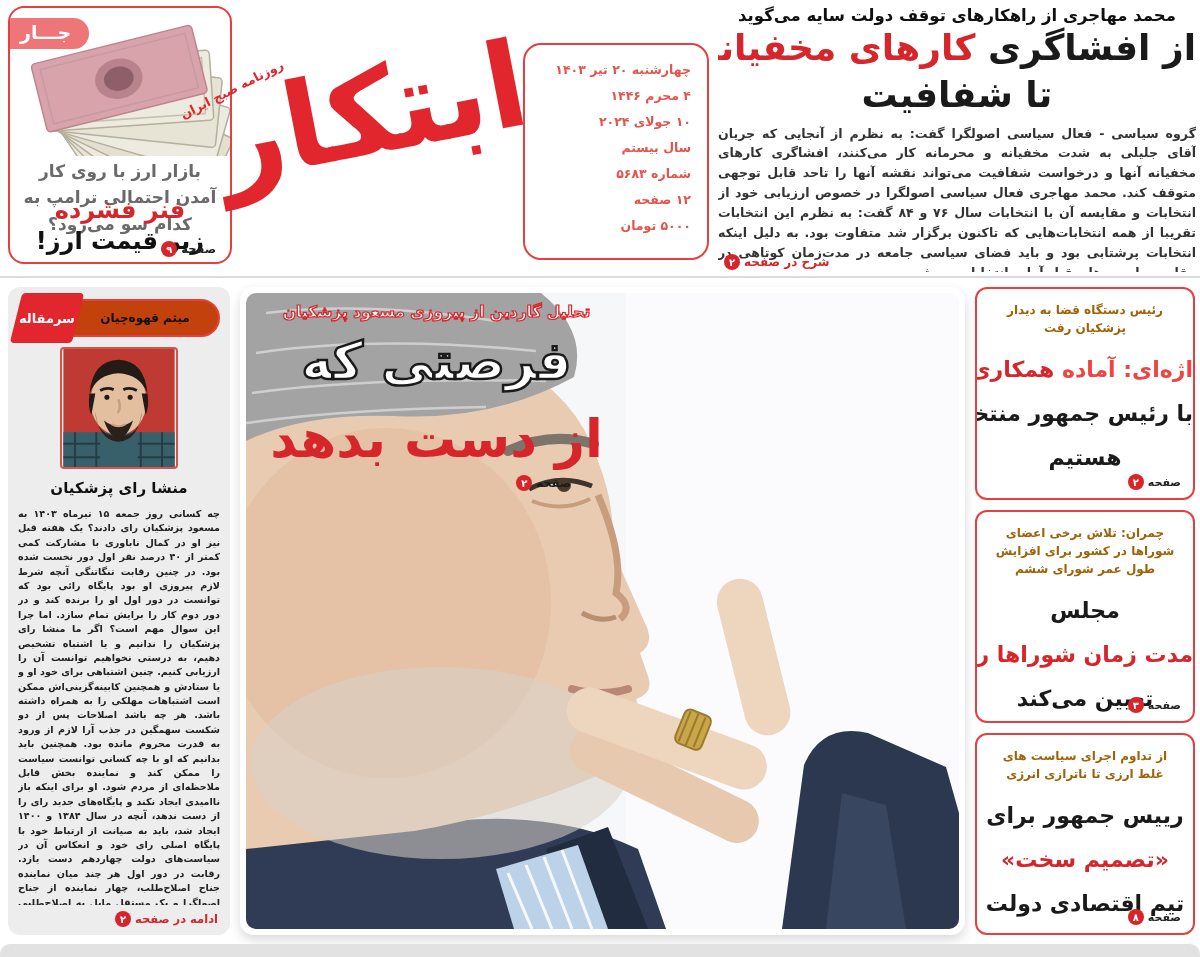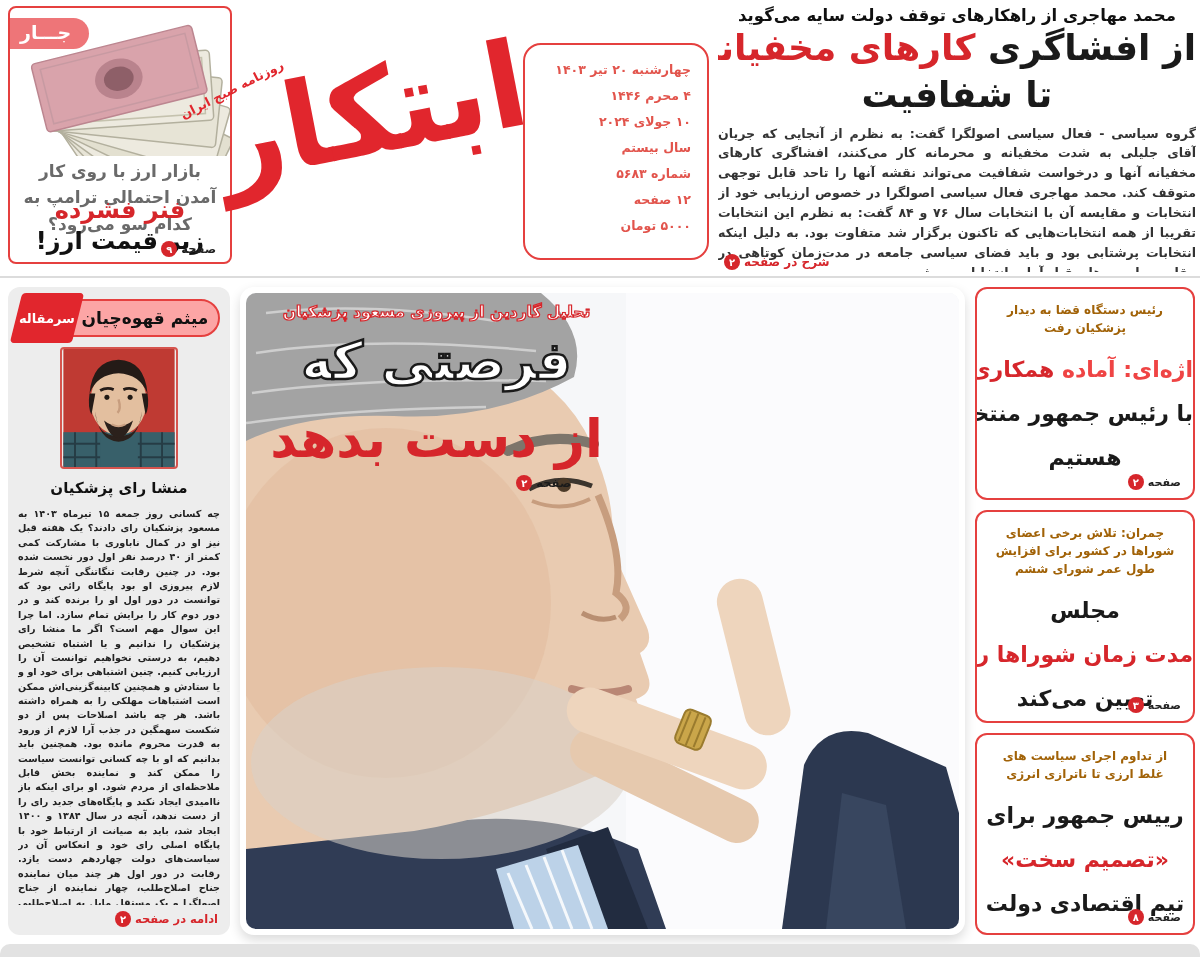--- a/index.html
+++ b/index.html
@@ -2,21 +2,21 @@
 <html lang="fa" dir="rtl"><head>
 <meta charset="utf-8">
 <style>
   * { margin:0; padding:0; box-sizing:border-box; }
   html,body { background:#fff; }
   body { font-family:"DejaVu Sans","Liberation Sans",sans-serif; }
   .page { position:relative; width:1200px; height:957px; background:#fff; overflow:hidden; margin:0 auto; direction:rtl; }
 
   
   .promo-box { position:absolute; left:8px; top:6px; width:224px; height:258px;
-    border:2px solid #e5403f; border-radius:8px; background:#fff; overflow:hidden; }
+    border:2px solid #e5403f; border-radius:16px; background:#fff; overflow:hidden; }
   .watermark { position:absolute; top:10px; left:-4px; z-index:4; background:rgba(233,78,82,.78);
     color:#fff; font-weight:bold; font-size:19px; padding:3px 18px 6px 14px; border-radius:0 18px 18px 0; letter-spacing:2px; }
   .dollar-wrap { position:absolute; top:-2px; left:0; width:224px; height:150px; }
   .promo-kicker { position:absolute; top:150px; width:100%; text-align:center; font-size:17px;
     font-weight:700; color:#6a6a6a; line-height:1.55; padding:0 10px; }
   .promo-title-red { position:absolute; top:188px; width:100%; text-align:center; font-size:24px;
     font-weight:800; color:#d6262b; }
   .promo-title-black { position:absolute; top:219px; width:100%; text-align:center; font-size:24px;
     font-weight:800; color:#111; }
   .promo-pageref { position:absolute; bottom:5px; right:14px; display:flex; align-items:center; gap:4px;
@@ -40,23 +40,23 @@
   .lead-h { text-align:center; font-size:36px; font-weight:800; line-height:1.3; white-space:nowrap; color:#1a1a1a; }
   .lead-text { font-size:12.6px; font-weight:700; color:#333; text-align:justify; line-height:1.58; margin-top:5px; }
   .lead-pageref { position:absolute; left:6px; bottom:2px; display:flex; align-items:center; gap:4px;
     color:#d6262b; font-weight:bold; font-size:12px; }
 
   .top-divider { position:absolute; left:0; top:276px; width:1200px; height:2px; background:#dcdcdc; }
 
   
   .editorial { position:absolute; left:8px; top:287px; width:222px; height:648px; background:#ededed;
     border-radius:12px; overflow:hidden; }
-  .author-pill { position:absolute; top:12px; right:10px; left:10px; height:38px; background:#fca5a5;
+  .author-pill { position:absolute; top:12px; right:10px; left:10px; height:38px; background:#c2410c;
     border:2px solid #e5403f; border-radius:20px; display:flex; align-items:center; justify-content:center;
-    font-size:17px; font-weight:800; color:#111; padding-left:52px; }
+    font-size:12px; font-weight:800; color:#111; padding-left:52px; }
   .ed-ribbon { position:absolute; top:6px; left:8px; width:62px; height:50px; background:#e1262d;
     transform:skewX(-14deg); border-radius:4px; display:flex; align-items:center; justify-content:center;
     color:#fff; font-size:13px; font-weight:bold; z-index:3; }
   .ed-ribbon span { transform:skewX(14deg); }
   .author-photo { position:absolute; top:60px; left:52px; width:118px; height:122px; border:2px solid #d6544e;
     border-radius:4px; overflow:hidden; }
   .ed-title { position:absolute; top:192px; width:100%; text-align:center; font-size:15px; font-weight:700; color:#111; }
   .ed-body { position:absolute; top:220px; right:10px; left:10px; height:398px; font-size:9.6px; font-weight:600;
     color:#222; text-align:justify; line-height:1.5; overflow:hidden; }
   .ed-continue { position:absolute; bottom:8px; right:12px; display:flex; align-items:center; gap:4px;

